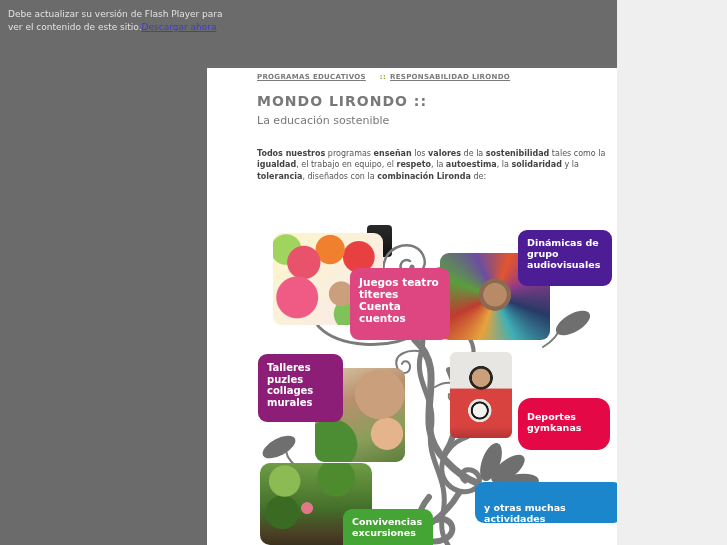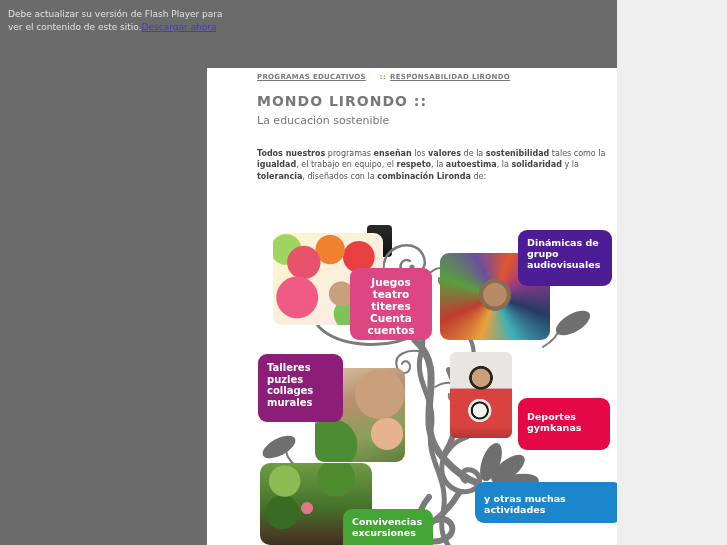--- a/index.html
+++ b/index.html
@@ -65,24 +65,24 @@
       radial-gradient(circle at 22% 22%, #8cbb54 0 14%, rgba(0,0,0,0) 15%),
       radial-gradient(circle at 68% 18%, #4e8a2e 0 18%, rgba(0,0,0,0) 19%),
       radial-gradient(circle at 42% 55%, #e0788a 0 7%, rgba(0,0,0,0) 8%),
       radial-gradient(circle at 20% 60%, #3a6b22 0 16%, rgba(0,0,0,0) 17%),
       linear-gradient(180deg,#6f9c44 0%,#44702a 55%,#4a3d24 88%,#3a311e 100%); }
   .film-chip { left:160px; top:0; width:25px; height:32px; z-index:1; border-radius:4px;
     background:linear-gradient(180deg,#2a2a2a,#111); }
 
   .box { z-index:4; border-radius:9px; color:#fff; font-weight:bold; font-size:9.5px; line-height:1.15; padding:8px 9px; cursor:pointer; }
   .box-dinamicas    { left:311px; top:5px;   width:94px;  height:56px; }
-  .box-juegos       { left:143px; top:43px;  width:82px;  height:72px; font-size:10.5px;text-align:center; }
+  .box-juegos       { left:143px; top:43px;  width:100px;  height:72px; font-size:10.5px; }
   .box-talleres     { left:51px;  top:117px; width:85px;  height:68px; font-size:10px;margin-top:12px; }
   .box-deportes     { left:311px; top:173px; width:92px;  height:52px; padding-top:14px; }
-  .box-otras        { left:268px; top:257px; width:147px; height:41px; padding-top:12px; }
+  .box-otras        { left:268px; top:257px; width:147px; height:41px; padding-top:21px; }
   .box-convivencias { left:136px; top:284px; width:90px;  height:50px; }
 </style>
 </head>
 <body>
 
 <div class="viewport">
   <div class="dark-bg"></div>
 
   <div class="flash-notice">
     <span>Debe actualizar su versión de Flash Player para ver el contenido de este sitio.</span><a>Descargar ahora</a>
@@ -135,18 +135,18 @@
 
       <div class="photo photo-balloons"></div>
       <div class="photo photo-kids-circle"></div>
       <div class="photo photo-crafts"></div>
       <div class="photo photo-soccer"></div>
       <div class="photo photo-forest"></div>
 
       <div class="box box-dinamicas" style="background-color: #4c1d95;">Dinámicas de grupo audiovisuales</div>
       <div class="box box-juegos" style="background-color: rgb(222, 70, 130);">Juegos teatro titeres Cuenta cuentos</div>
       <div class="box box-talleres" style="background-color: rgb(140, 30, 120);">Talleres puzles collages murales</div>
-      <div class="box box-deportes" style="background-color: rgb(228, 8, 70);">Deportes gymkanas</div>
+      <div class="box box-deportes" style="background-color: rgb(228, 8, 70); border-radius: 13px;">Deportes gymkanas</div>
       <div class="box box-otras" style="background-color: rgb(27, 134, 204);">y otras muchas actividades</div>
       <div class="box box-convivencias" style="background-color: rgb(68, 164, 52);">Convivencias excursiones</div>
     </div>
   </div>
 </div>
 
 </body></html>

